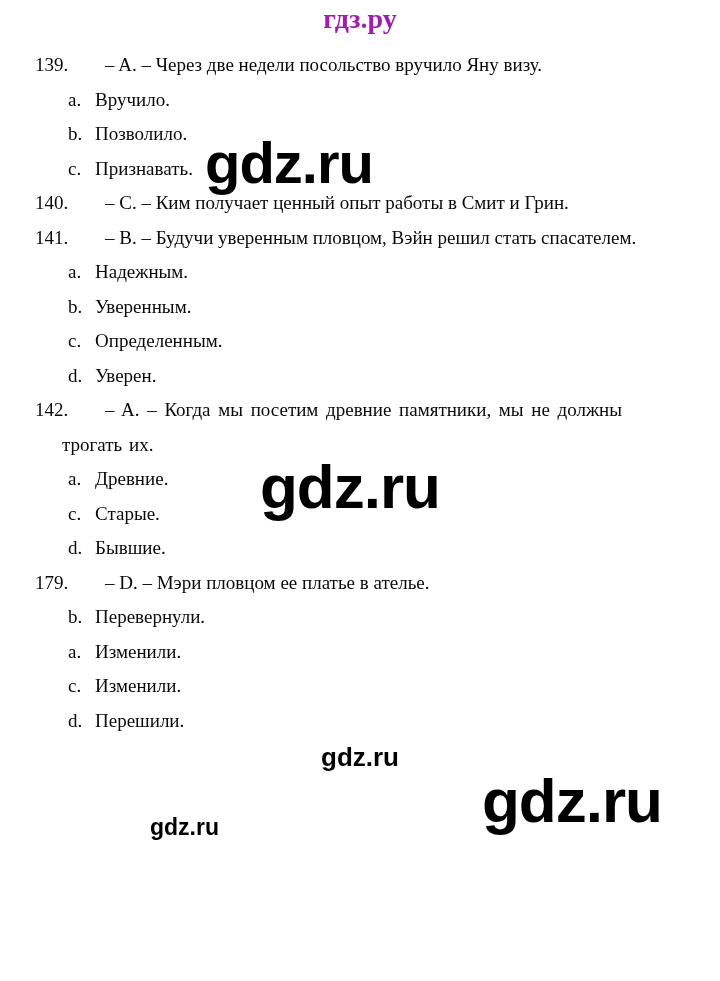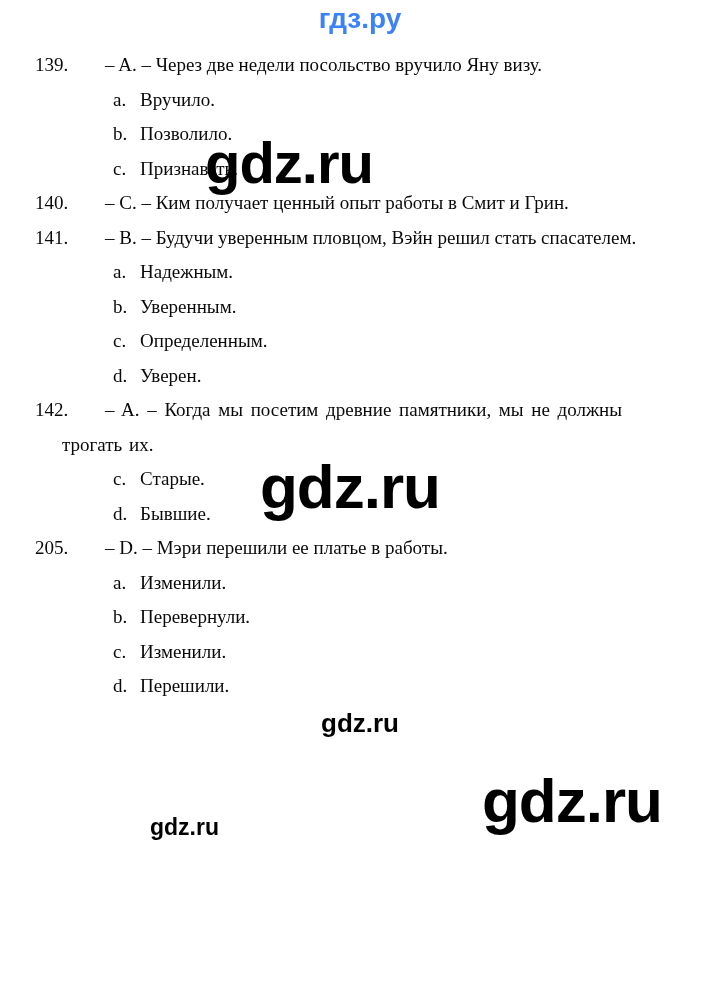--- a/index.html
+++ b/index.html
@@ -11,24 +11,24 @@
     overflow:hidden;
   }
   .page {
     position:relative;
     width:720px; height:981px;
     overflow:hidden;
   }
   .header-wm {
     height:38px; line-height:38px;
     text-align:center;
-    font-family:Liberation Sans, sans-serif;
+    font-family:Liberation Serif, serif;
     font-weight:bold;
     font-size:28px;
-    color:#3b82f6;
+    color:#a21caf;
   }
   .questions { margin-top:10px; }
   .q-line {
     position:relative;
     min-height:34.5px;
     line-height:34.5px;
     font-size:19px;
   }
   .q-num {
     position:absolute;
@@ -42,21 +42,21 @@
   }
   .q-answer.justify {
     width:560px;
     margin-right:0;
     text-align:justify;
     word-spacing:2px;
   }
   .options { list-style:none; margin:0; padding:0; }
   .option {
     height:34.5px; line-height:34.5px;
-    padding-left:113px;
+    padding-left:68px;
     font-size:19px;
   }
   .opt-letter { display:inline-block; min-width:27px; }
   .wm {
     position:absolute;
     font-family:"Liberation Sans", sans-serif;
     font-weight:bold;
     color:#000;
     line-height:1;
     letter-spacing:-1px;
@@ -130,39 +130,42 @@
       </ol>
     </section>
 
     <section class="question">
       <div class="q-line">
         <span class="q-num">142.</span>
         <p class="q-answer justify">– A. – Когда мы посетим древние памятники, мы не должны трогать их.</p>
       </div>
       <ol class="options">
         <li class="option">
+          <span class="opt-letter">a.</span><span class="opt-text">Древние.</span>
+        </li>
+        <li class="option">
           <span class="opt-letter">c.</span><span class="opt-text">Старые.</span>
         </li>
         <li class="option">
           <span class="opt-letter">d.</span><span class="opt-text">Бывшие.</span>
         </li>
       </ol>
     </section>
 
     <section class="question">
       <div class="q-line">
-        <span class="q-num">205.</span>
-        <p class="q-answer">– D. – Мэри перешили ее платье в работы.</p>
+        <span class="q-num">179.</span>
+        <p class="q-answer">– D. – Мэри пловцом ее платье в ателье.</p>
       </div>
       <ol class="options">
         <li class="option">
-          <span class="opt-letter">a.</span><span class="opt-text">Изменили.</span>
+          <span class="opt-letter">b.</span><span class="opt-text">Перевернули.</span>
         </li>
         <li class="option">
-          <span class="opt-letter">b.</span><span class="opt-text">Перевернули.</span>
+          <span class="opt-letter">a.</span><span class="opt-text">Изменили.</span>
         </li>
         <li class="option">
           <span class="opt-letter">c.</span><span class="opt-text">Изменили.</span>
         </li>
         <li class="option">
           <span class="opt-letter">d.</span><span class="opt-text">Перешили.</span>
         </li>
       </ol>
     </section>
 

